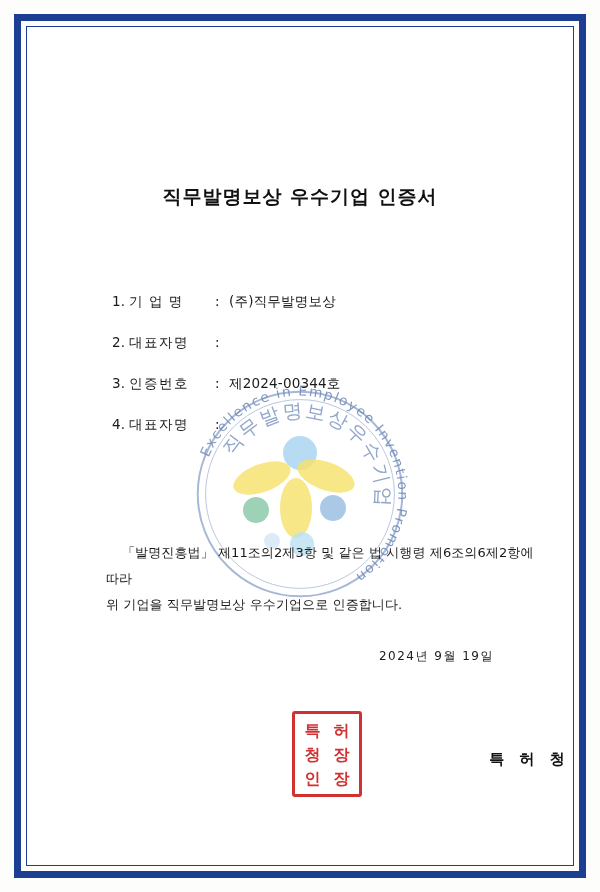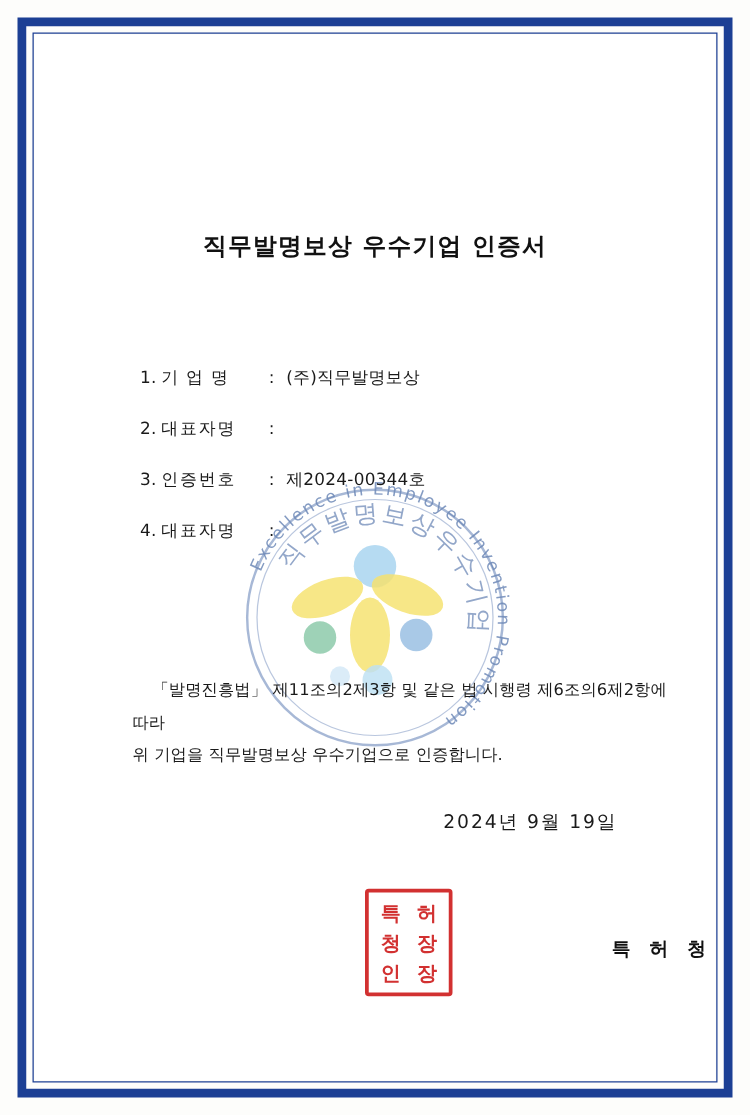--- a/index.html
+++ b/index.html
@@ -125,21 +125,21 @@
     line-height: 26px;
     color: #1a1a1a;
     letter-spacing: 0.1px;
   }
   .statement .indent { display: inline-block; width: 16px; }
 
   .date {
     position: absolute;
     top: 620px;
     right: 78px;
-    font-size: 15px;
+    font-size: 12px;
     letter-spacing: 1.5px;
     color: #1a1a1a;
   }
 
   .issuer {
     position: absolute;
     top: 722px;
     left: 0;
     width: 100%;
     text-align: right;

